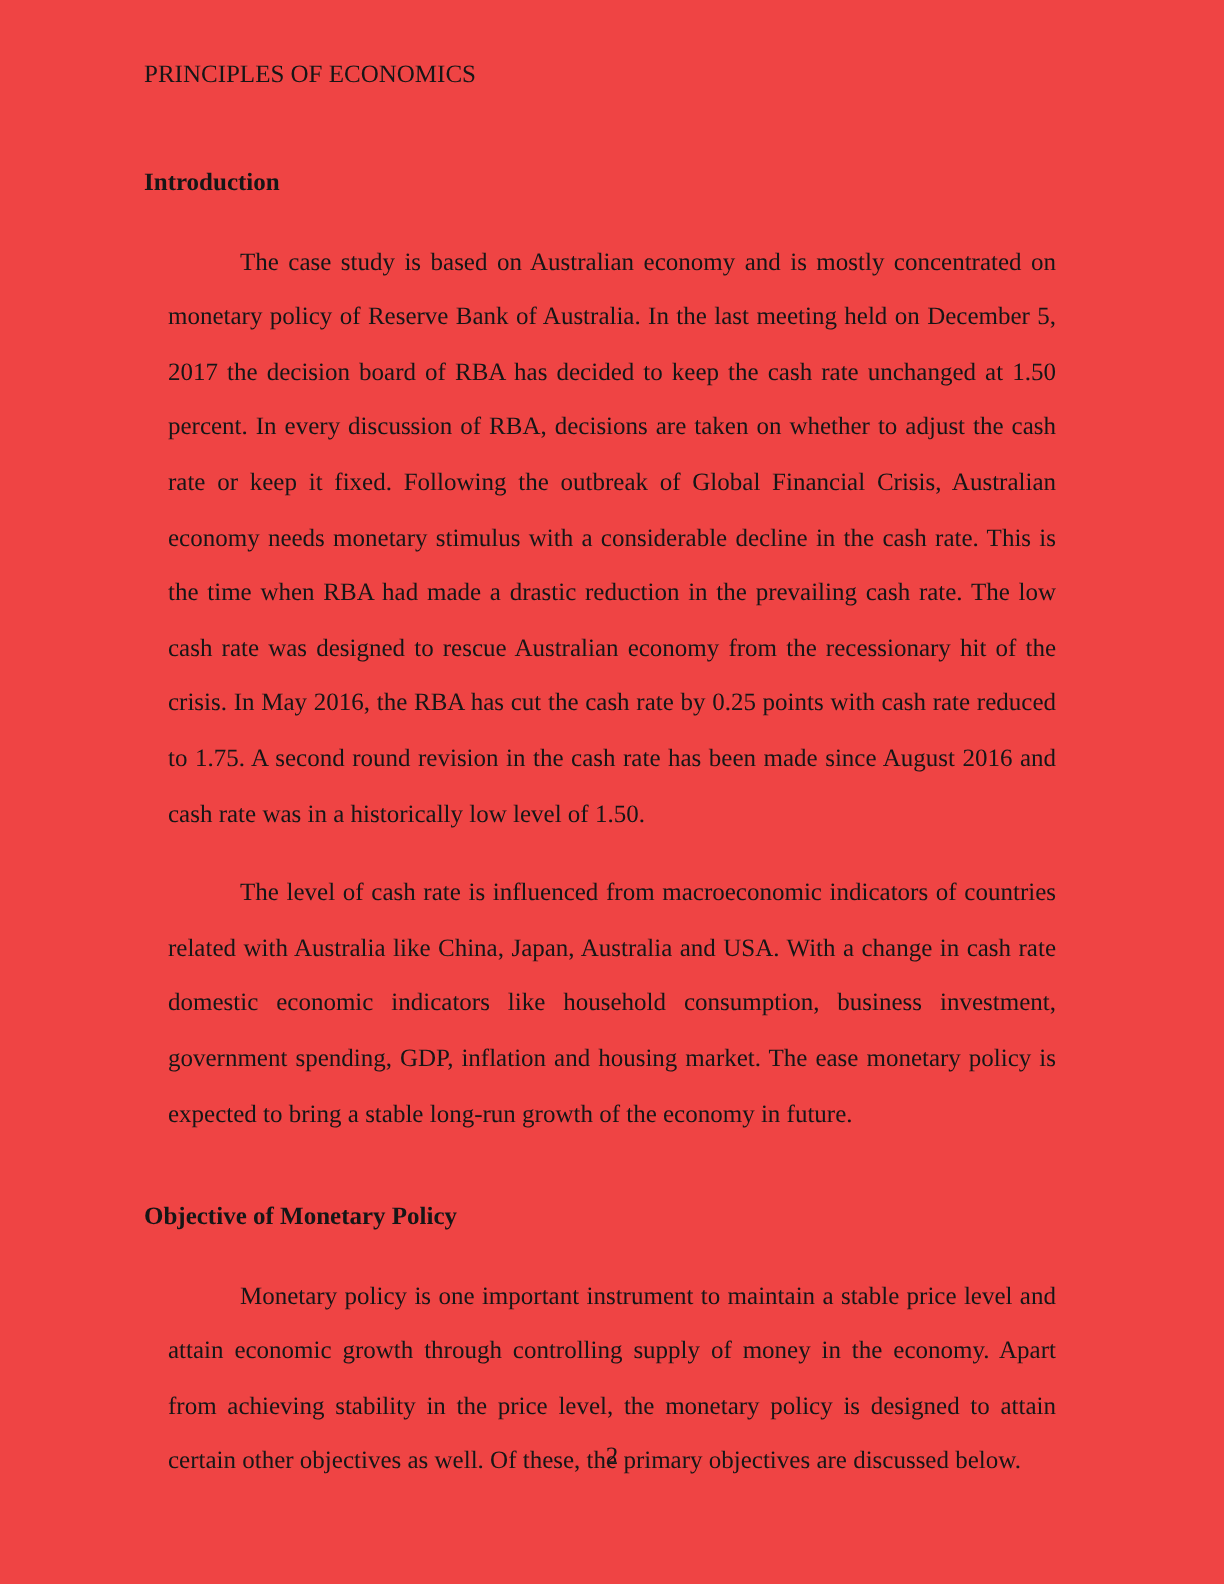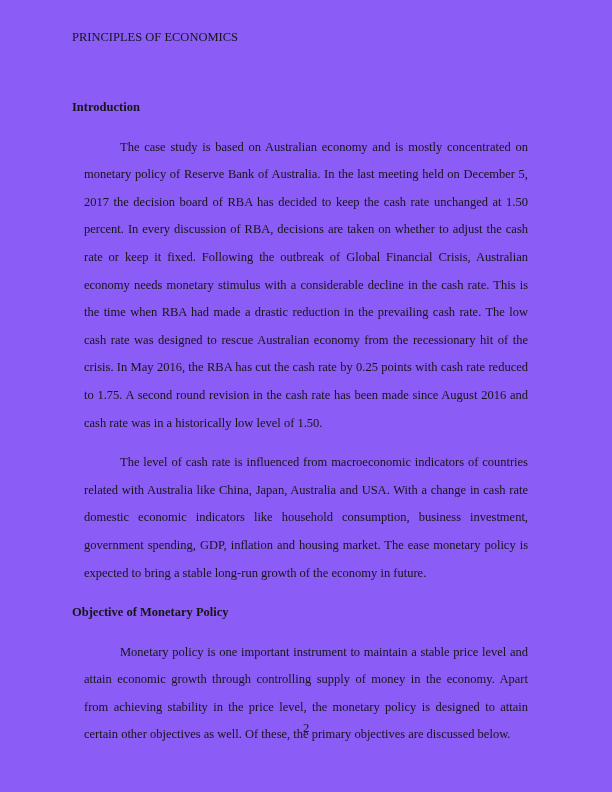--- a/index.html
+++ b/index.html
@@ -1,39 +1,39 @@
 <!DOCTYPE html>
 <html><head>
 <meta charset="utf-8">
 <style>
   html, body { margin: 0; padding: 0; background: #ffffff; }
   .page {
     position: relative;
     width: 612px;
     height: 792px;
-    background: #8b5cf6;
+    background: #ef4444;
     color: #161616;
     font-family: "Liberation Serif", serif;
     font-size: 12.5px;
     box-sizing: border-box;
     padding: 30px 72px 0 72px;
     overflow: hidden;
   }
   .running-head {
     line-height: 15px;
     white-space: nowrap;
   }
   .heading {
     font-size: 12.5px;
     font-weight: bold;
     line-height: 27.6px;
     margin: 0;
   }
-  .heading-introduction { margin-top: 49px; }
-  .heading-objective { margin-top: 12px; }
+  .heading-introduction { margin-top: 33px; }
+  .heading-objective { margin-top: 24px; }
   .para {
     margin: 12px;
     text-indent: 36px;
     text-align: justify;
     line-height: 27.6px;
   }
   .para + .para { margin-top: 7px; }
   .page-number {
     position: absolute;
     top: 721px;

